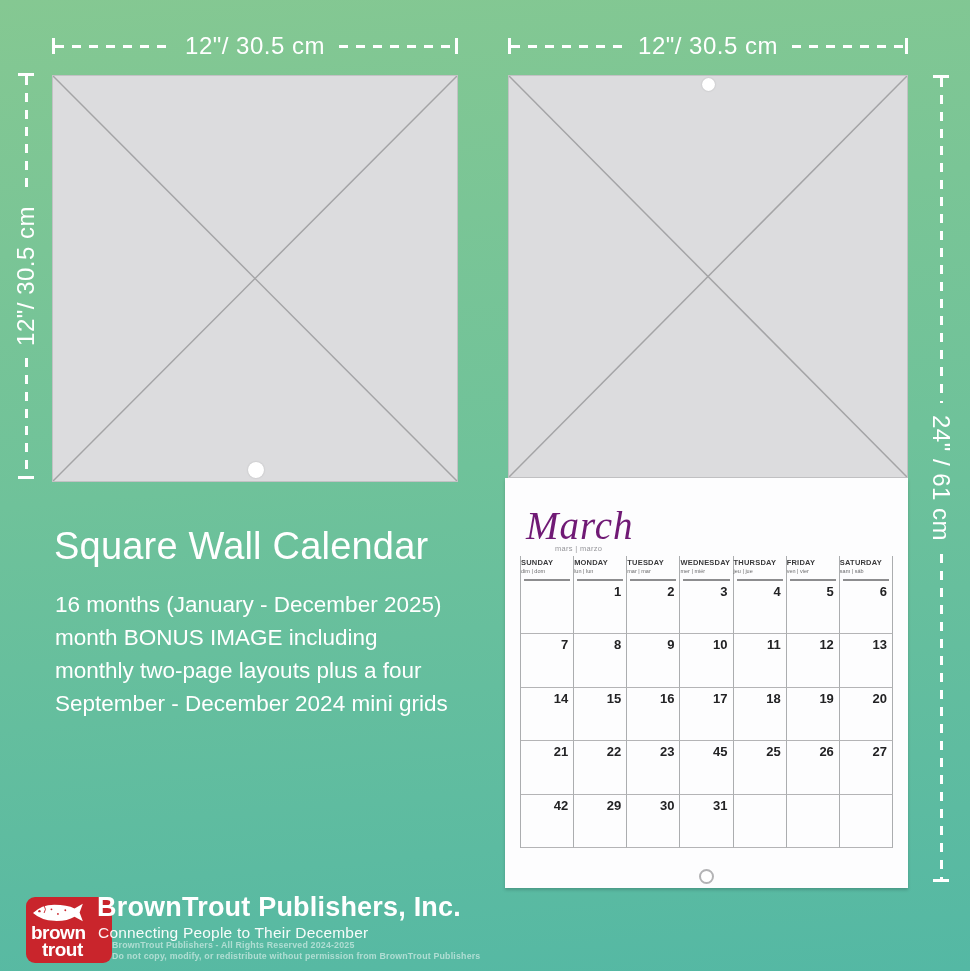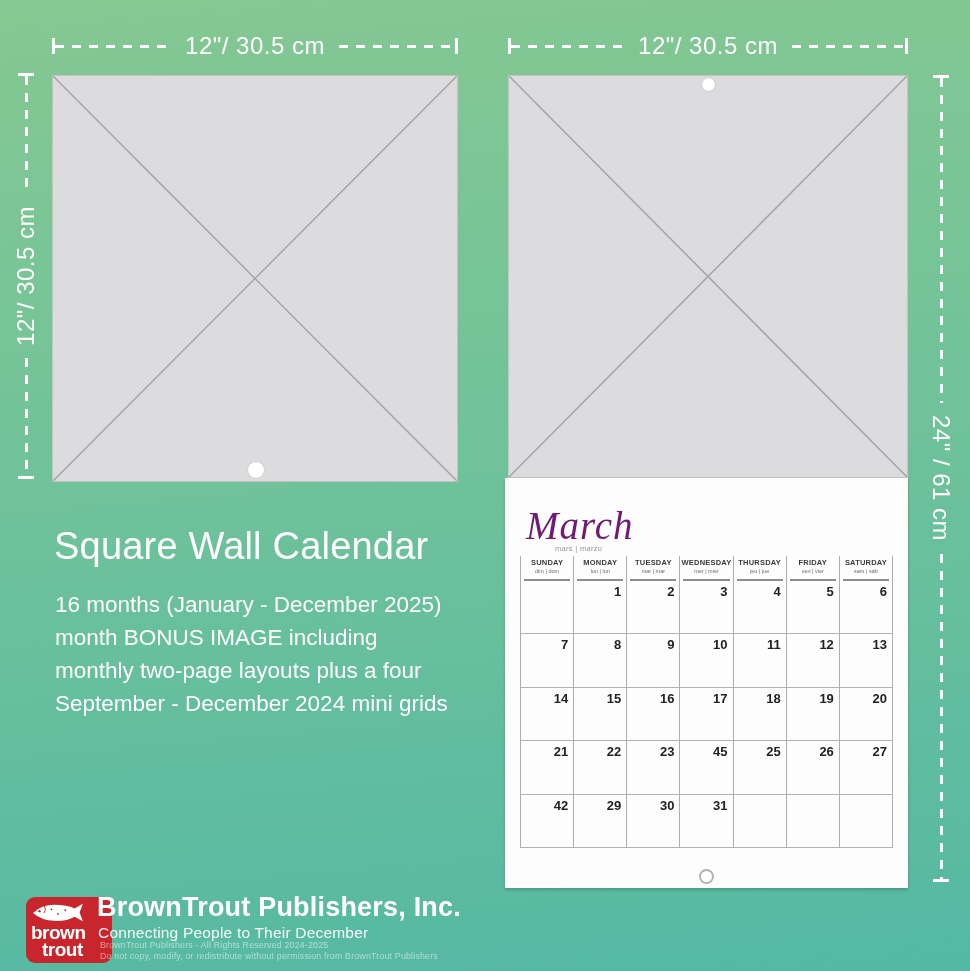--- a/index.html
+++ b/index.html
@@ -22,38 +22,38 @@
   .ph-square{position:absolute;background:#dcdcde;border:1px solid #c2c2c4;box-sizing:border-box;}
   .ph-square svg{position:absolute;inset:0;width:100%;height:100%;}
   .hole{position:absolute;border-radius:50%;background:#fff;}
   .hole-plain{box-shadow:0 0 2px rgba(0,0,0,.18);}
   .hole-ring{border:2px solid #b3b3b5;box-sizing:border-box;}
   
   .cal-page{position:absolute;left:505px;top:478px;width:403px;height:410px;background:#fdfdfe;box-shadow:0 2px 3px rgba(0,0,0,.18);}
   .month-title{position:absolute;left:21px;top:22px;font-family:"Liberation Serif",serif;font-style:italic;font-weight:400;font-size:39px;line-height:1;color:#701a75;letter-spacing:1px;margin-top:6px;}
   .month-sub{position:absolute;left:24px;top:66px;font-size:7.5px;color:#96969a;letter-spacing:.3px;padding-left:26px;}
   .cal-grid{position:absolute;left:15px;top:78px;width:373px;height:292px;display:grid;grid-template-columns:repeat(7,1fr);grid-template-rows:25px repeat(5,1fr);border-left:1px solid #abadaf;box-sizing:border-box;}
-  .hcell{border-right:1px solid #abadaf;position:relative;text-align:center;padding-top:2px;box-sizing:border-box;}
+  .hcell{border-right:1px solid #abadaf;position:relative;padding-top:2px;box-sizing:border-box;}
   .hcell::after{content:'';position:absolute;left:3px;right:3px;bottom:0;height:2px;background:#8d8d8f;}
   .hname{font-size:7.5px;font-weight:700;color:#3a3a3c;letter-spacing:.2px;}
   .hsub{font-size:5.5px;color:#6c6c6e;margin-top:1px;}
   .dcell{border-right:1px solid #abadaf;border-bottom:1px solid #b4b4b6;box-sizing:border-box;}
   .dnum{font-size:13px;font-weight:700;color:#222224;text-align:right;padding:3px 5px 0 0;}
   
   .product-title{position:absolute;left:54px;top:525px;font-size:38px;color:#fff;font-weight:400;letter-spacing:.2px;}
   .product-desc{position:absolute;left:55px;top:588px;font-size:22.5px;line-height:33px;color:#fff;font-weight:400;}
   
   .logo{position:absolute;left:26px;top:897px;width:86px;height:66px;background:#c9252c;border-radius:9px;overflow:hidden;}
   .logo svg{position:absolute;left:2px;top:4px;}
   .logo-word{position:absolute;color:#fff;font-weight:700;font-size:19px;line-height:1;letter-spacing:-.5px;}
   .logo-word.w1{left:5px;top:26px;}
   .logo-word.w2{left:16px;top:43px;}
   .company{position:absolute;left:97px;top:892px;font-size:27px;font-weight:700;color:#fff;letter-spacing:.2px;}
   .tagline{position:absolute;left:98px;top:924px;font-size:15.5px;color:rgba(255,255,255,.95);letter-spacing:.2px;}
-  .legal{position:absolute;left:100px;top:940px;font-size:8.8px;line-height:10.5px;color:rgba(255,255,255,.52);letter-spacing:.2px;}
+  .legal{position:absolute;left:112px;top:940px;font-size:8.8px;line-height:10.5px;color:rgba(255,255,255,.52);letter-spacing:.2px;font-weight:bold;}
 </style>
 </head>
 <body>
 
 <div class="stage">
 
   <div class="dim-h" style="left:52px;top:32px;width:406px;">
     <span class="tick-v"></span>
     <span class="dash-h"></span>
     <span class="dim-label">12"/ 30.5 cm</span>

